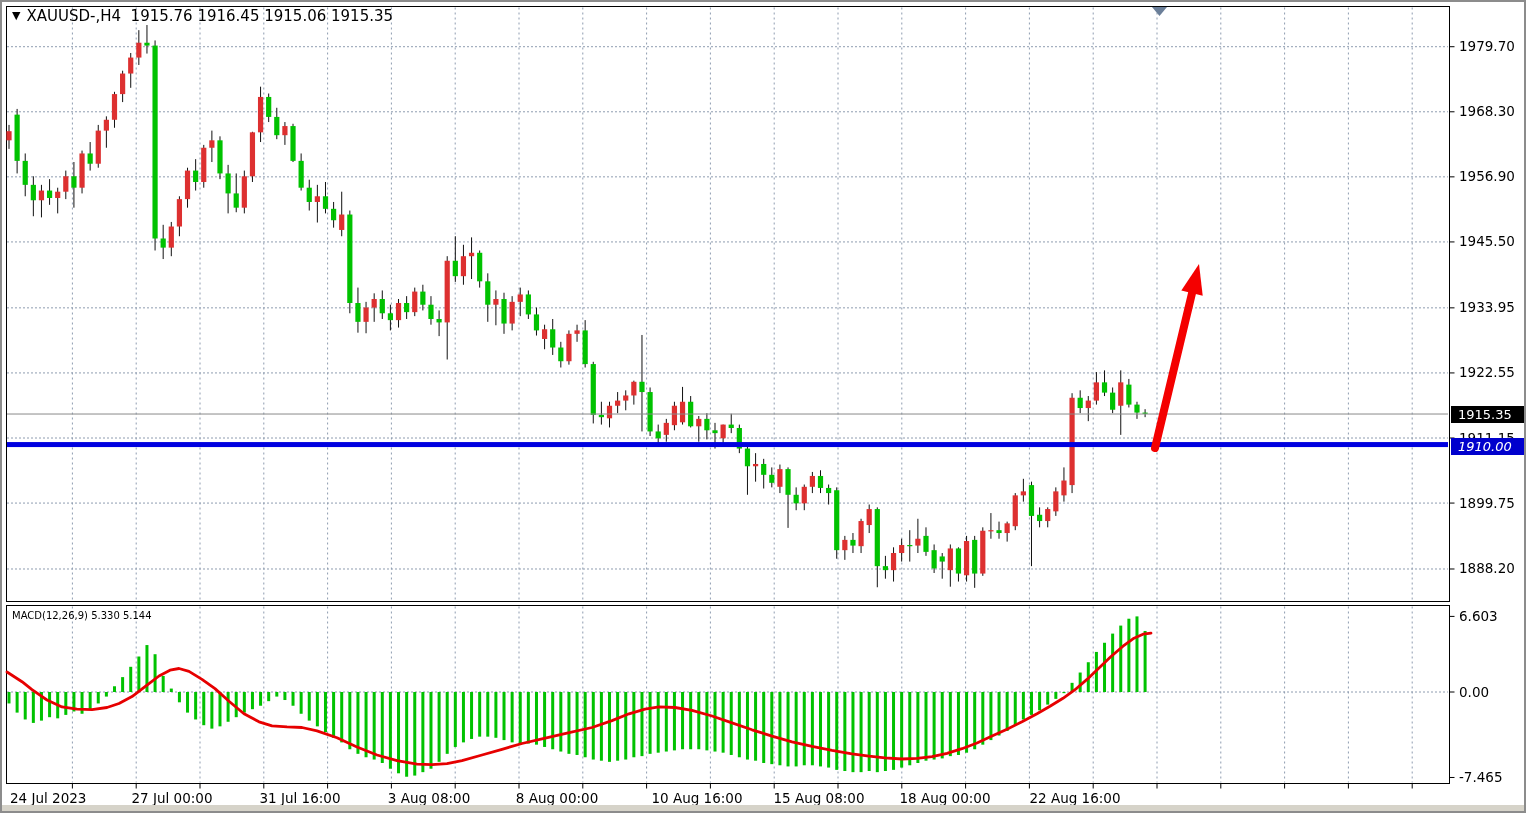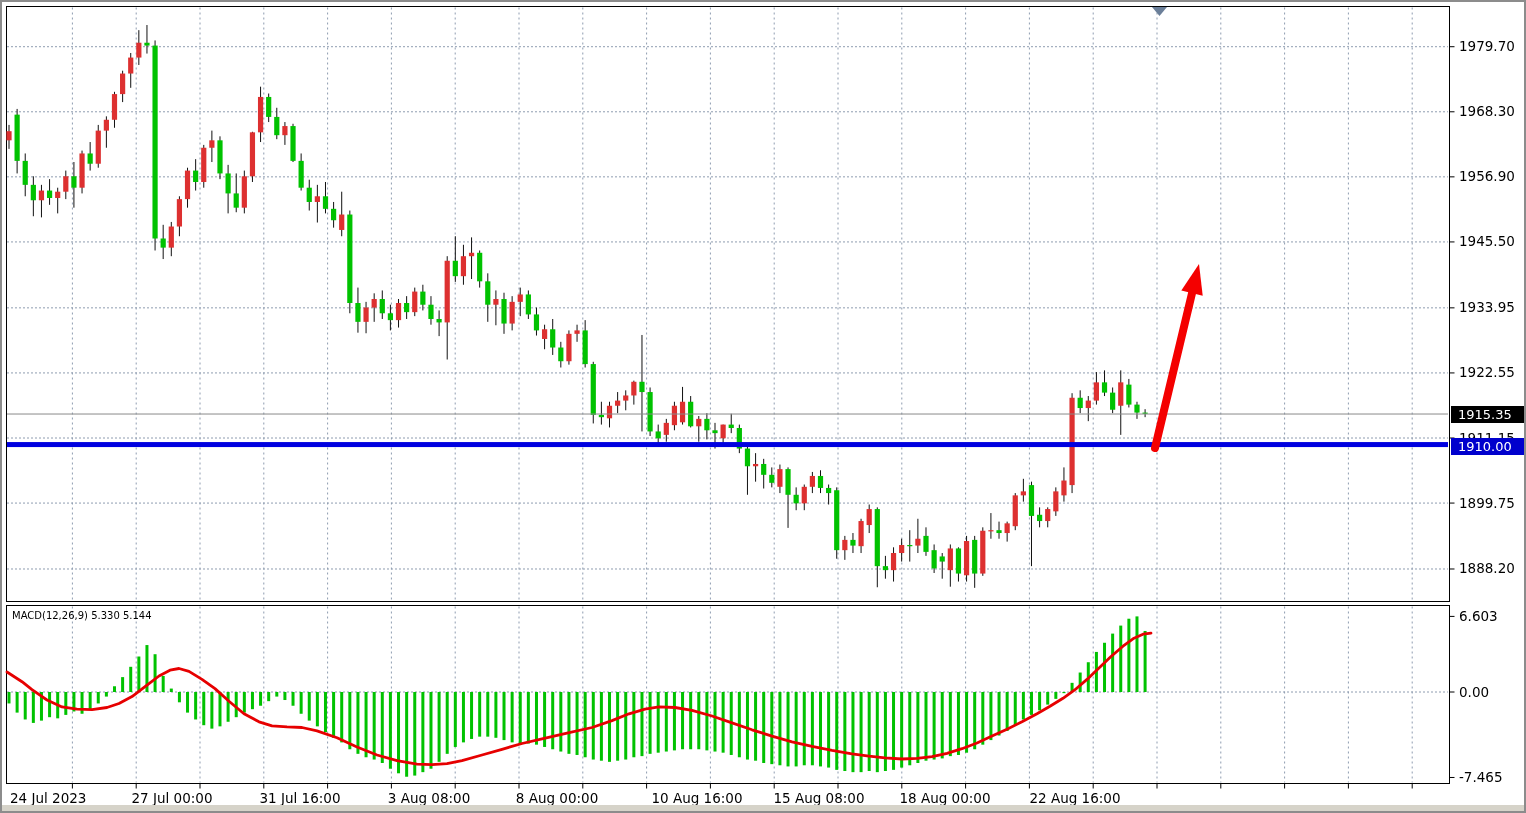--- a/index.html
+++ b/index.html
@@ -3,21 +3,21 @@
 <meta charset="utf-8">
 <style>
   html,body{margin:0;padding:0;background:#e8e8e8;font-family:"DejaVu Sans","Liberation Sans",sans-serif;}
   #win{position:relative;width:1526px;height:813px;background:#ffffff;border:2px solid #8c8c8c;box-sizing:border-box;overflow:hidden;}
   #chart-svg{position:absolute;left:0;top:0;}
   #title-bar{position:absolute;left:10px;top:5px;font-size:15px;color:#000;white-space:pre;z-index:5;}
   #title-bar .tri{font-size:11px;vertical-align:2px;margin-right:6px;}
   #macd-label{position:absolute;left:10px;top:608px;font-size:10px;color:#000;z-index:5;}
   .badge{position:absolute;left:1449px;width:73px;height:17px;line-height:17px;color:#fff;font-size:13px;padding-left:7px;box-sizing:border-box;z-index:6;}
   #price-badge{top:404px;background:#000000;}
-  #level-badge{top:436px;background:#0000cd;}
+  #level-badge{top:436px;background:#0000cd;font-style:italic;}
   #bottom-strip{position:absolute;left:0;bottom:0;width:100%;height:6px;background:#d6d3c9;z-index:4;}
 </style>
 </head>
 <body>
 
 <div id="win">
   <svg id="chart-svg" width="1526" height="813">
     <g id="g-grid">
         <line x1="5" y1="44.716600000000255" x2="1446" y2="44.716600000000255" stroke="#8e9cb0" stroke-width="1" stroke-dasharray="2,2"></line>
         <line x1="5" y1="109.78780000000074" x2="1446" y2="109.78780000000074" stroke="#8e9cb0" stroke-width="1" stroke-dasharray="2,2"></line>
@@ -577,20 +577,21 @@
         <text x="943" y="801" font-size="13.5px" fill="#000" text-anchor="middle">18 Aug 00:00</text>
         <text x="1073" y="801" font-size="13.5px" fill="#000" text-anchor="middle">22 Aug 16:00</text>
       </g>
     <g id="g-marker">
         <polygon points="1150,5 1165,5 1157.5,14" fill="#6b7f99"></polygon>
       </g>
     <rect x="5" y="5" width="1442" height="594" fill="transparent"></rect>
     <rect x="5" y="604" width="1442" height="177" fill="transparent"></rect>
   </svg>
 
+  <div id="title-bar"><span class="tri">▼</span><span>XAUUSD-,H4</span>  <span>1915.76</span> <span>1916.45</span> <span>1915.06</span> <span>1915.35</span></div>
 
   <div id="macd-label">MACD(12,26,9) 5.330 5.144</div>
 
   <div id="price-badge" class="badge">1915.35</div>
   <div id="level-badge" class="badge">1910.00</div>
 
   <div id="bottom-strip"></div>
 </div>
 
 </body></html>

